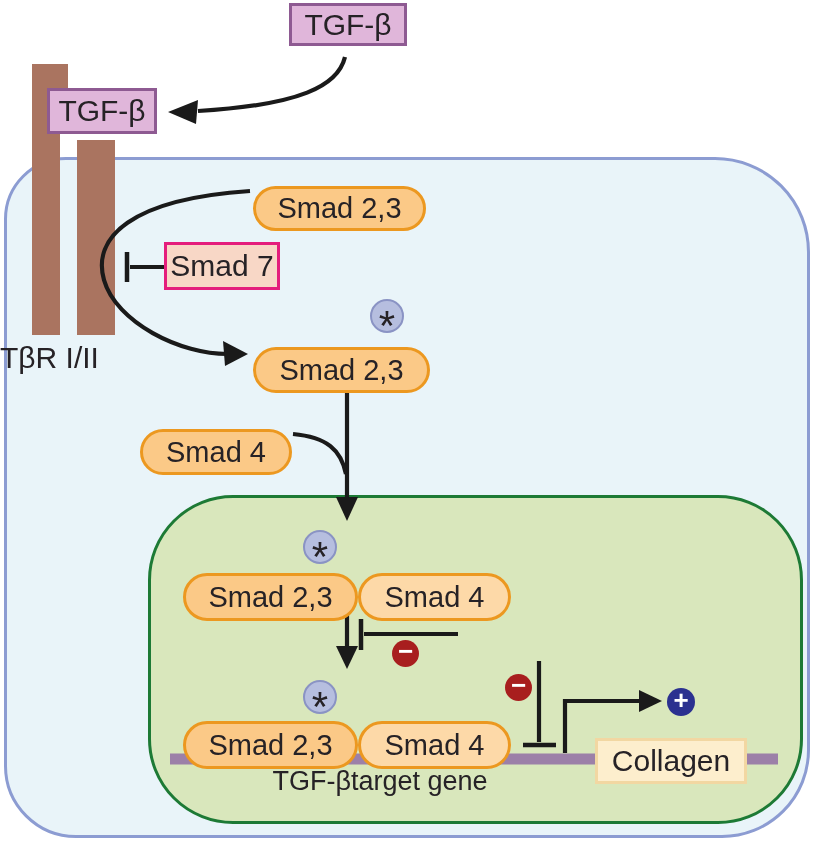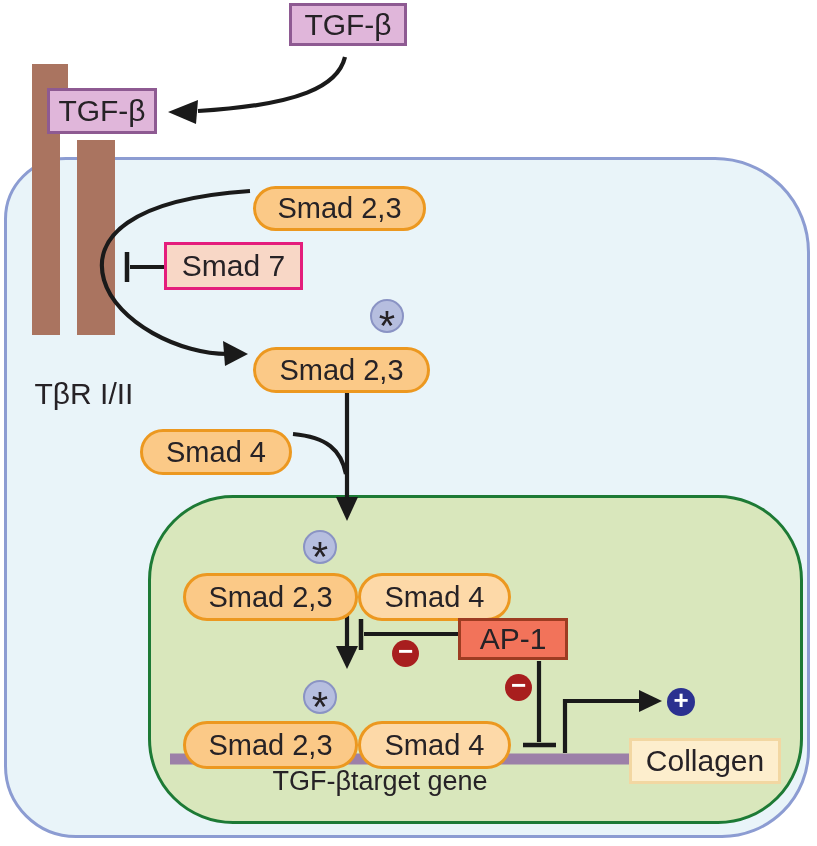--- a/index.html
+++ b/index.html
@@ -17,21 +17,21 @@
   .nucleus{
     left:148px;top:495px;width:655px;height:329px;
     background:var(--nucleus-fill);border:3px solid var(--nucleus-border);
     border-radius:85px;
   }
   
   .rbar{background:var(--receptor);}
   .rbar-head{left:32px;top:64px;width:36px;height:27px;}
   .rbar-left{left:32px;top:64px;width:28px;height:271px;}
   .rbar-right{left:77px;top:140px;width:38px;height:195px;}
-  .tbr-label{left:12px;top:341px;width:144px;text-align:center;font-size:30px;margin-top:36px;}
+  .tbr-label{left:0;top:341px;width:144px;text-align:left;font-size:30px;}
   
   .node{display:flex;align-items:center;justify-content:center;font-size:29px;}
   .pill{
     background:var(--pill-fill);border:3px solid var(--pill-border);
     border-radius:24px;
     margin-top:16px;
   }
   .pill-light{background:var(--pill-fill-light);}
   .ligand{
     background:var(--ligand-fill);border:3px solid var(--ligand-border);font-size:30px;
@@ -109,21 +109,21 @@
   <div class="abs node ligand" style="left:47px;top:88px;width:110px;height:46px;">
     <span>TGF-β</span>
   </div>
 
   <div class="abs tbr-label">TβR I/II</div>
 
   <div class="abs node pill" style="left:253px;top:170px;width:173px;height:45px;">
     <span>Smad 2,3</span>
   </div>
 
-  <div class="abs node box-smad7" style="left:164px;top:242px;width:139px;height:48px;">
+  <div class="abs node box-smad7" style="left:164px;top:242px;width:116px;height:48px;">
     <span>Smad 7</span>
   </div>
 
   <div class="abs node pill" style="left:253px;top:331px;width:177px;height:46px;">
     <span>Smad 2,3</span>
   </div>
   <div class="abs circ ast" style="left:370px;top:299px;">
     <span>*</span>
   </div>
 
@@ -134,41 +134,38 @@
   <div class="abs node pill" style="left:183px;top:557px;width:175px;height:48px;">
     <span>Smad 2,3</span>
   </div>
   <div class="abs node pill pill-light" style="left:358px;top:557px;width:153px;height:48px;">
     <span>Smad 4</span>
   </div>
   <div class="abs circ ast" style="left:303px;top:530px;">
     <span>*</span>
   </div>
 
-  <div class="abs node box-ap1" style="left:458px;top:618px;width:110px;height:42px;">
-    <span>AP-1</span>
-  </div>
   <div class="abs circ minus" style="left:392px;top:640px;">
     <span>−</span>
   </div>
   <div class="abs circ minus" style="left:505px;top:674px;">
     <span>−</span>
   </div>
 
   <div class="abs node pill" style="left:183px;top:705px;width:175px;height:48px;">
     <span>Smad 2,3</span>
   </div>
   <div class="abs node pill pill-light" style="left:358px;top:705px;width:153px;height:48px;">
     <span>Smad 4</span>
   </div>
   <div class="abs circ ast" style="left:303px;top:680px;">
     <span>*</span>
   </div>
 
-  <div class="abs node box-collagen" style="left:595px;top:738px;width:152px;height:46px;margin-left:34px;">
+  <div class="abs node box-collagen" style="left:595px;top:738px;width:152px;height:46px;">
     <span>Collagen</span>
   </div>
   <div class="abs circ plus" style="left:667px;top:688px;">
     <span>+</span>
   </div>
 
   <div class="abs gene-label">TGF-βtarget gene</div>
 
 </div>
 

